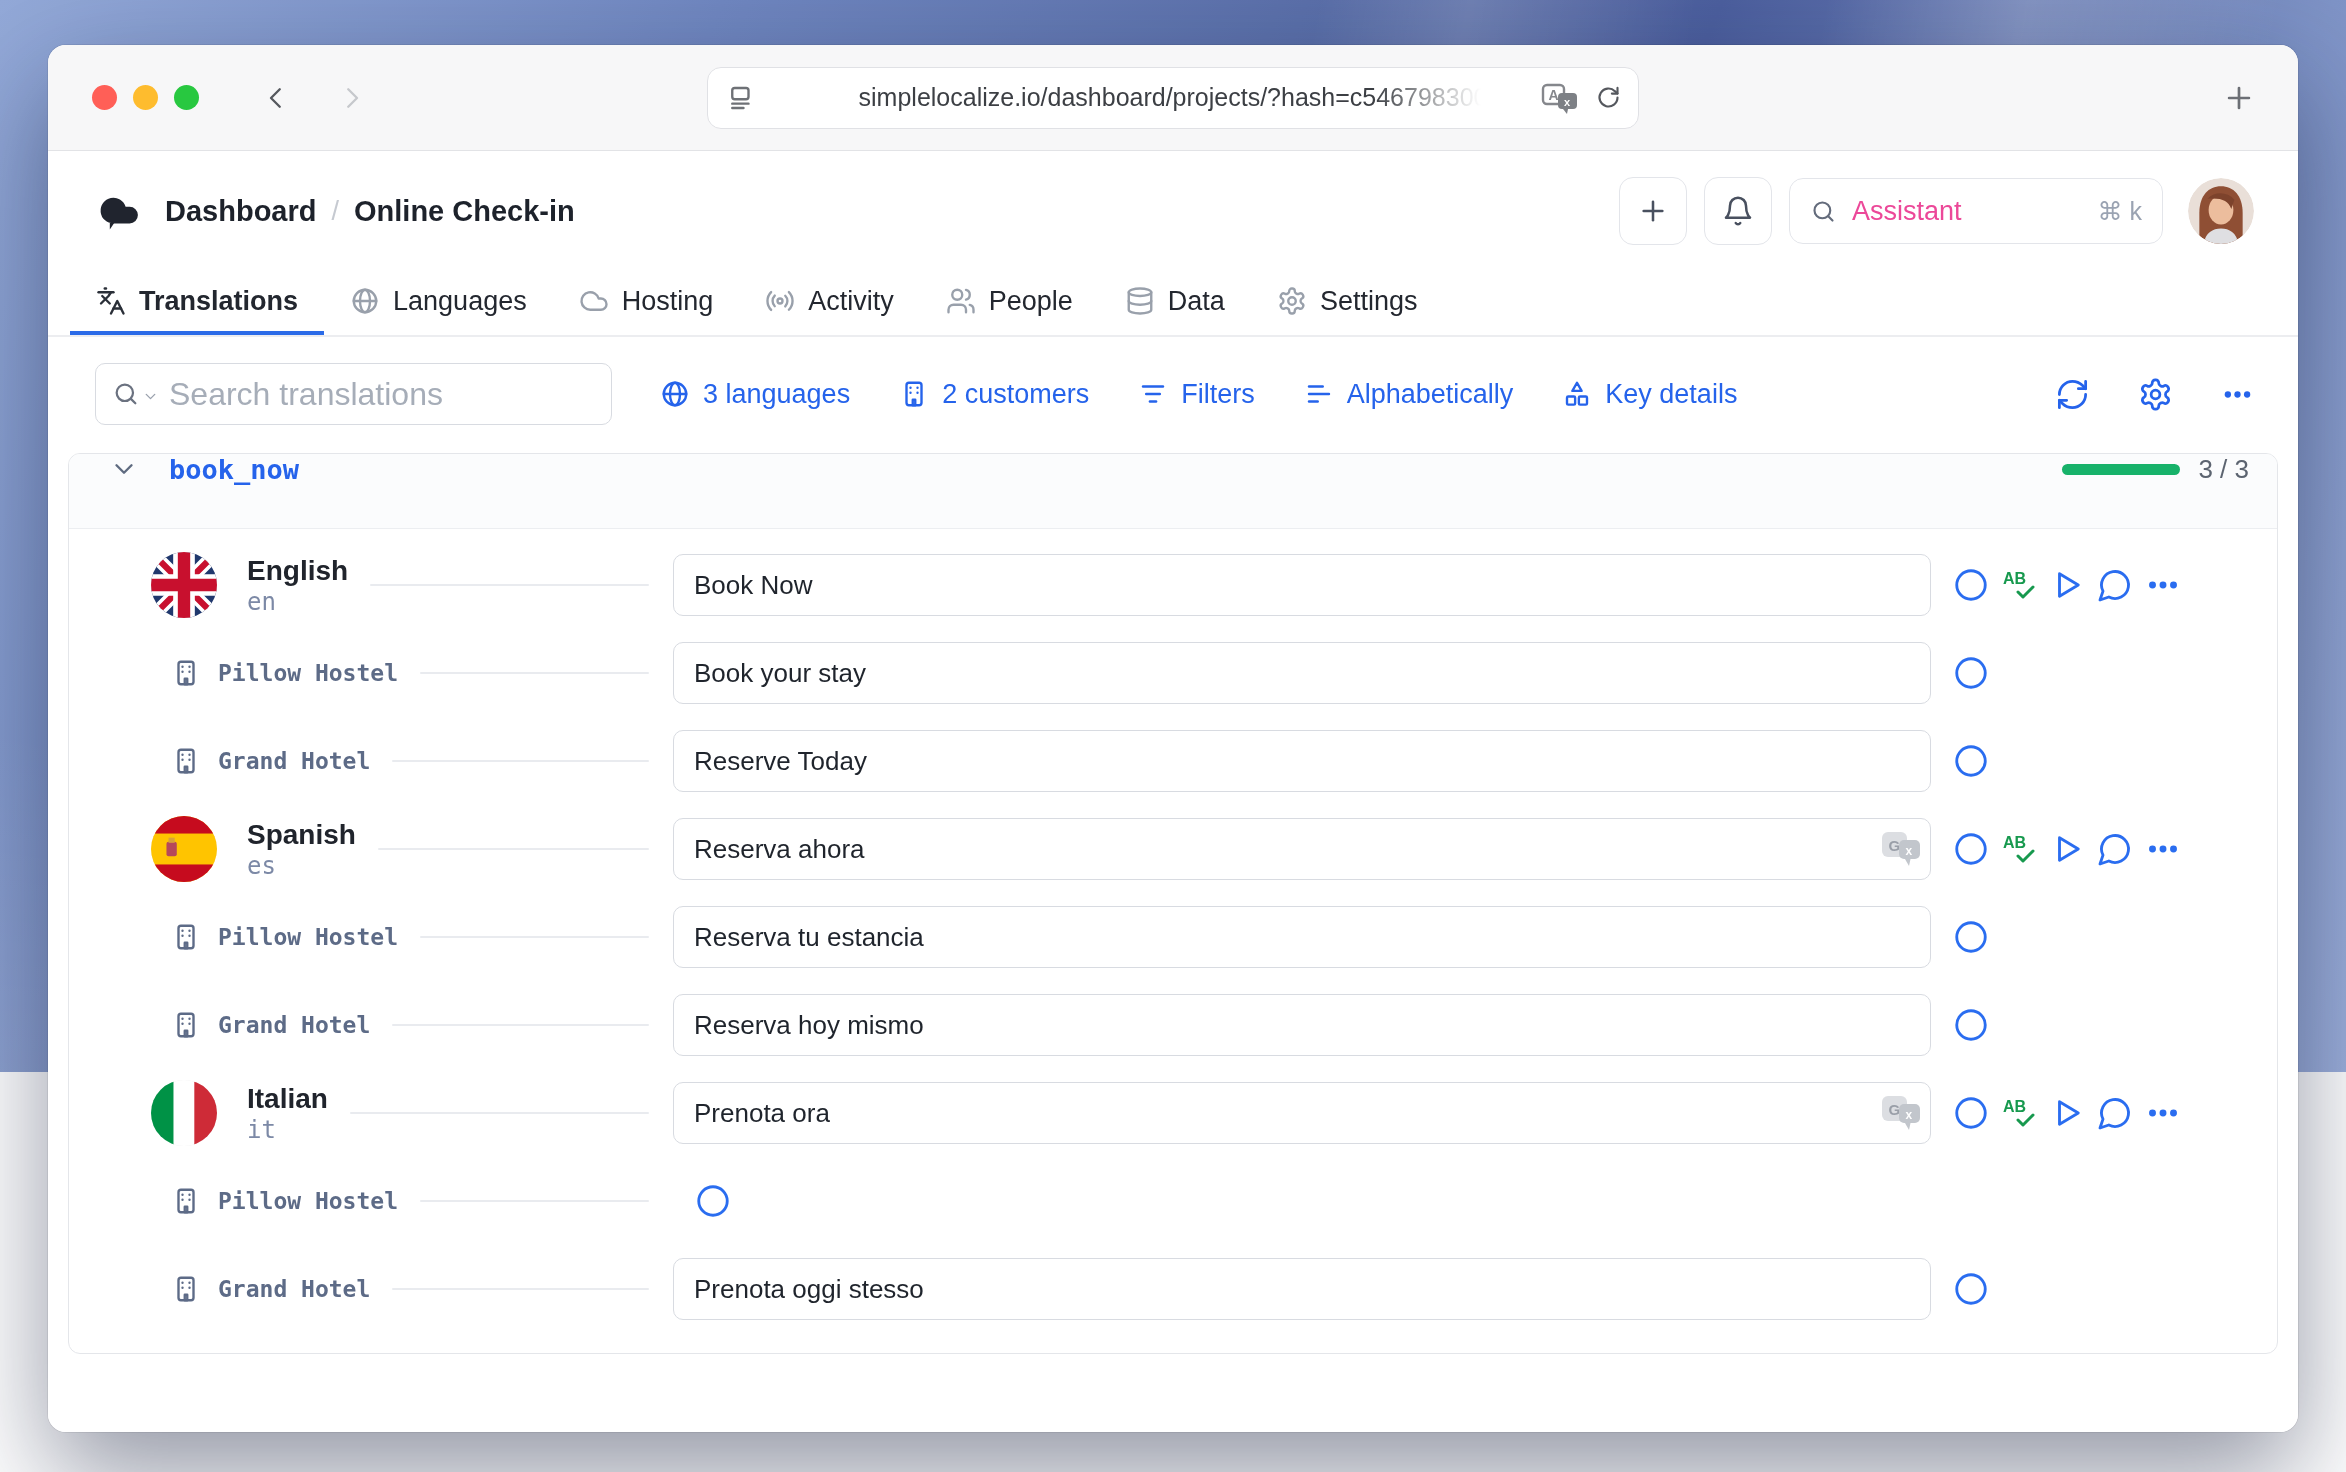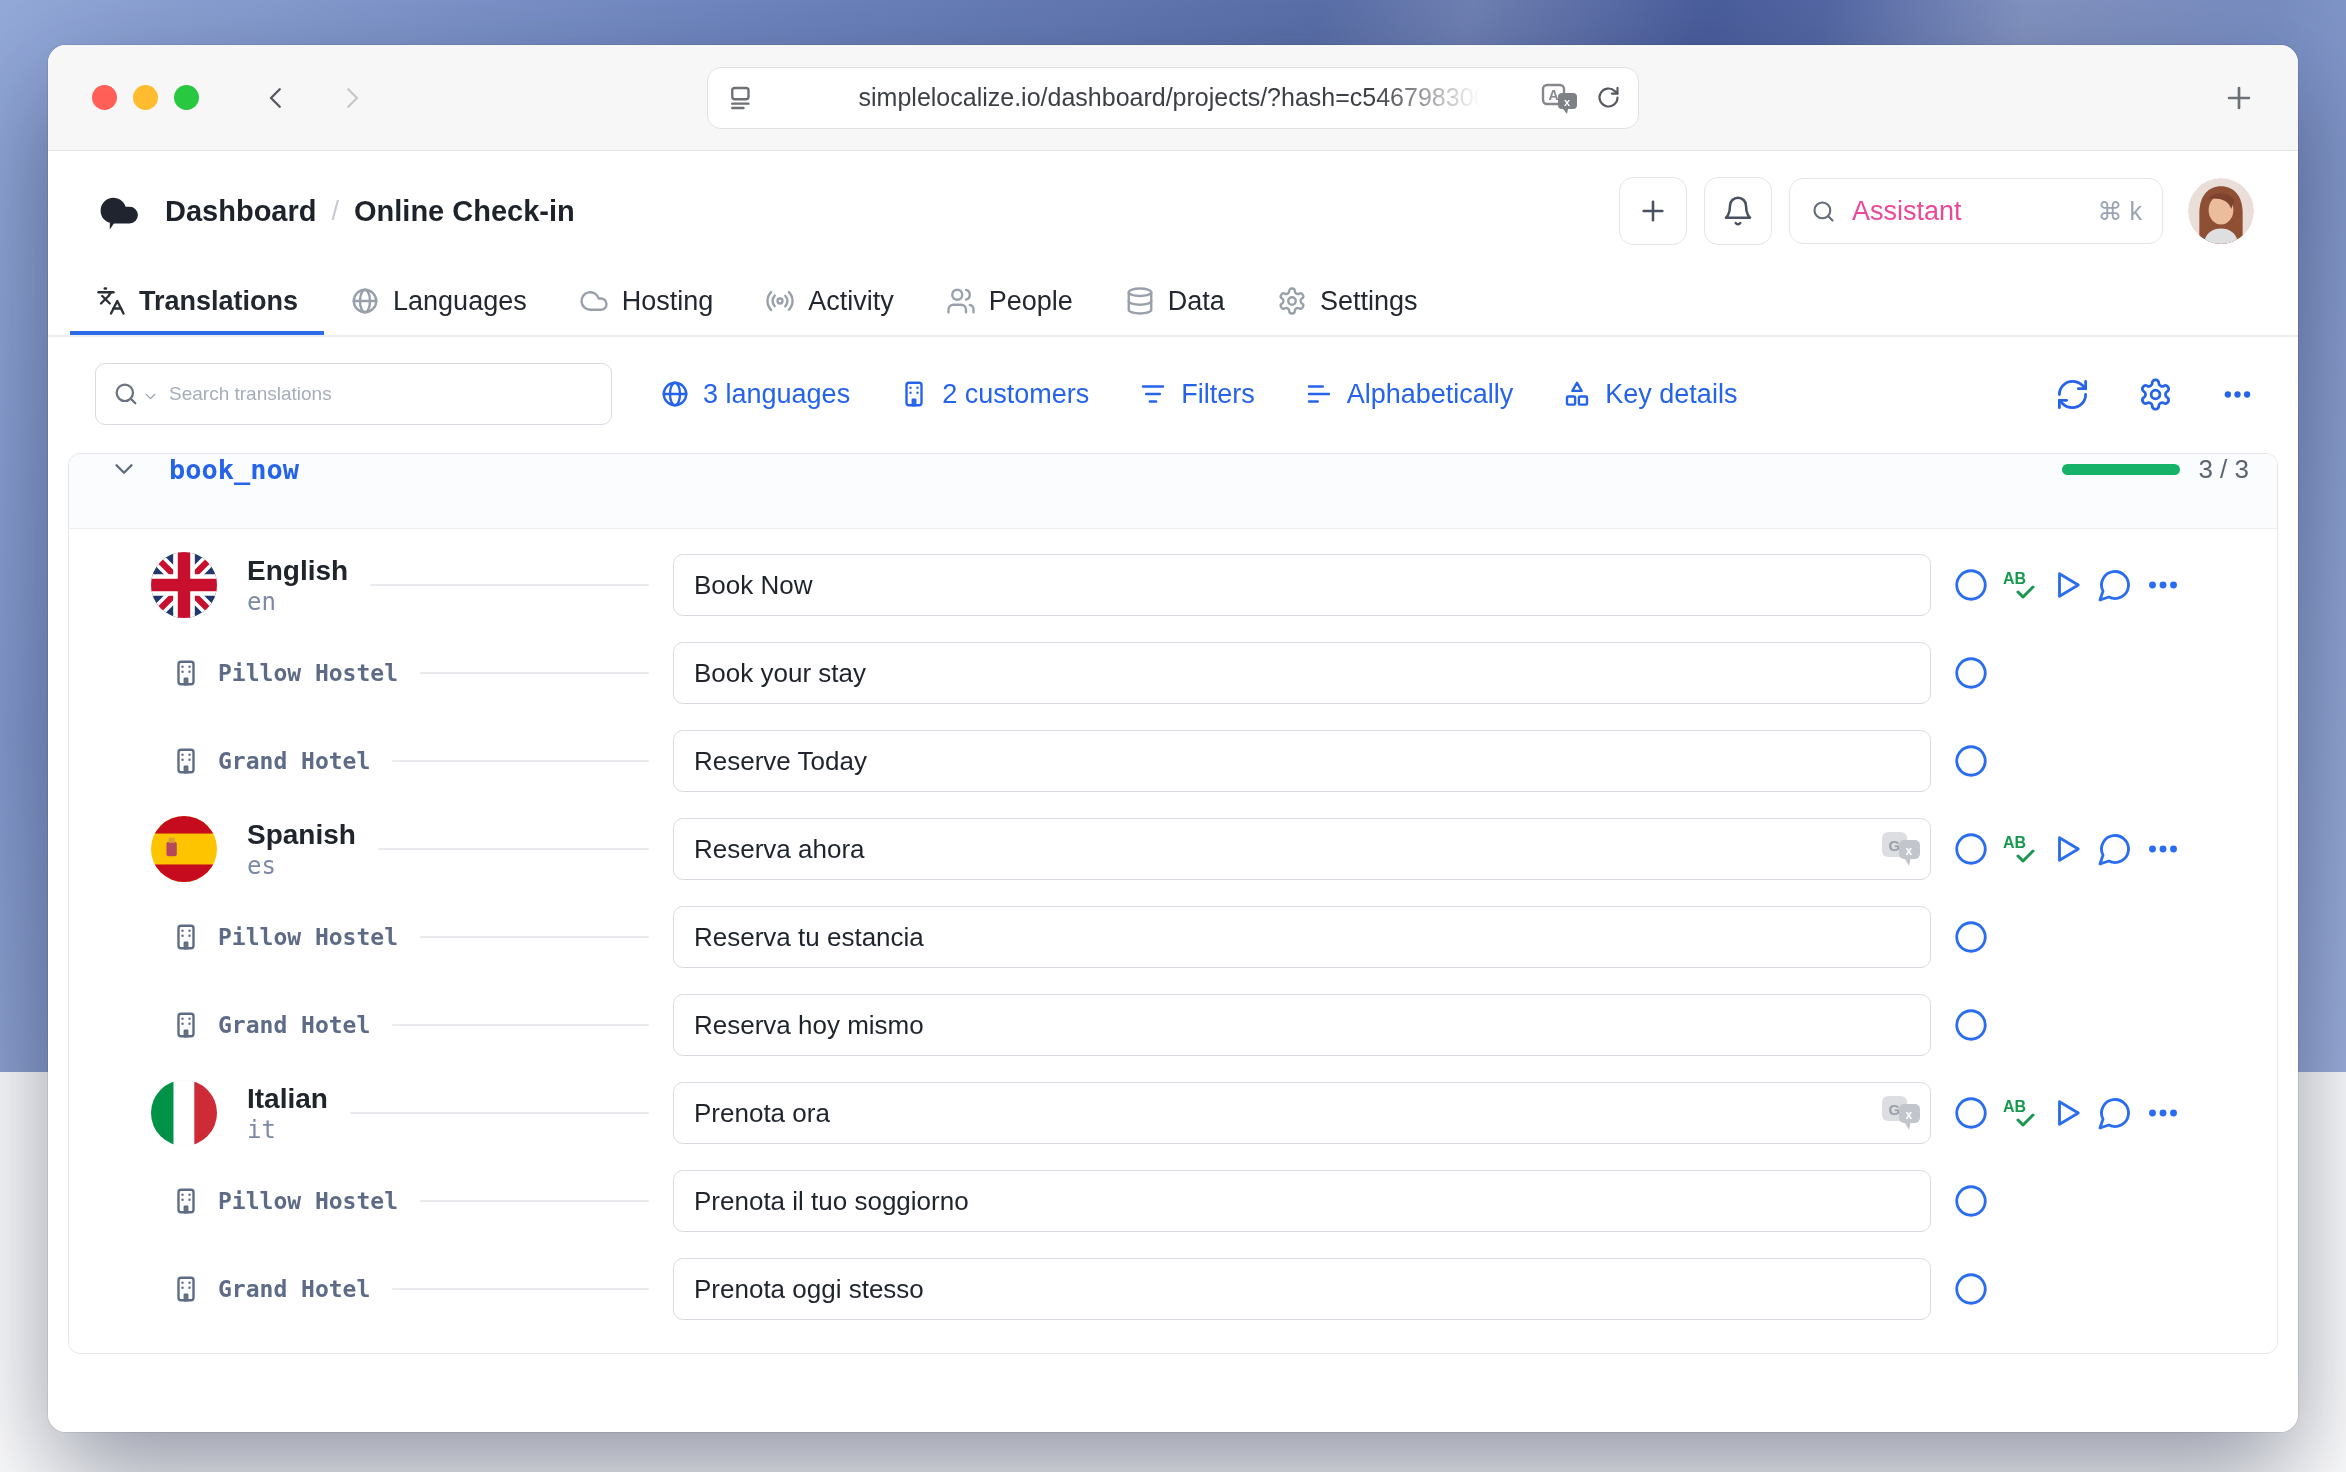--- a/index.html
+++ b/index.html
@@ -63,21 +63,21 @@
   .tab .ticon{width:30px;height:30px;color:#99a0ab;flex:0 0 auto;}
   .tab.active{border-bottom-color:#2b6be8;font-weight:bold;}
   .tab.active .ticon{color:#2a2f38;}
 
   
   .toolbar{display:flex;align-items:center;padding:26px 44px 24px 47px;flex:0 0 auto;}
   .search-box{width:517px;height:62px;border:1px solid #d8dbe1;border-radius:10px;display:flex;
     align-items:center;padding:0 16px;box-sizing:border-box;background:#fff;}
   .search-box .sicon{width:28px;height:28px;color:#6b7280;flex:0 0 auto;}
   .search-box .chev{width:17px;height:17px;color:#9aa1ad;margin:4px 8px 0 2px;flex:0 0 auto;}
-  .search-input{border:none;outline:none;flex:1;font-size:19px;color:#6d28d9;background:transparent;min-width:0;}
+  .search-input{border:none;outline:none;flex:1;font-size:32px;color:#6d28d9;background:transparent;min-width:0;}
   .search-input::placeholder{color:#a6adb8;}
   .tb-buttons{display:flex;align-items:center;gap:49px;margin-left:48px;}
   .tb-btn{display:flex;align-items:center;gap:13px;color:#2563eb;font-size:27px;font-weight:500;cursor:pointer;}
   .tb-btn .bicon{width:30px;height:30px;flex:0 0 auto;}
   .tb-right{margin-left:auto;display:flex;align-items:center;gap:48px;color:#2563eb;}
   .tb-right .ricon{width:35px;height:35px;cursor:pointer;}
   .tb-right .ricon.sm{width:33px;height:33px;}
 
   
   .card{margin:4px 20px 0 20px;border:1px solid #e4e6ea;border-radius:12px;overflow:hidden;background:#fff;}
@@ -730,23 +730,20 @@
                     <path d="M9.2 7h.01"></path>
                     <path d="M14.8 7h.01"></path>
                     <path d="M9.2 11h.01"></path>
                     <path d="M14.8 11h.01"></path>
                     <path d="M11 16.5h2v4.5h-2z"></path>
                   </svg>
                 </span>
               <span class="cname mono">Pillow Hostel</span>
               <div class="connector"></div>
             </div>
-            <div class="input-wrap">
-              <input class="tr-input" type="text" value="Prenota il tuo soggiorno" style="">
-            </div>
             <div class="actions">
               <span class="act" data-icon="circle">
                   <svg viewBox="0 0 24 24" fill="none" stroke="currentColor" stroke-width="1.9" stroke-linecap="round" stroke-linejoin="round">
                     <circle cx="12" cy="12" r="9.5"></circle>
                   </svg>
                 </span>
             </div>
           </div>
 
           <div class="row cust">

